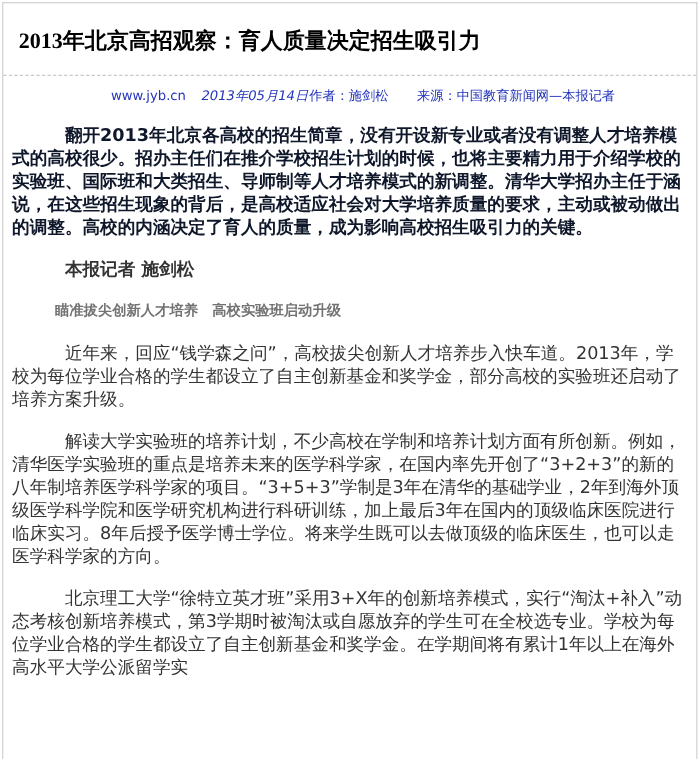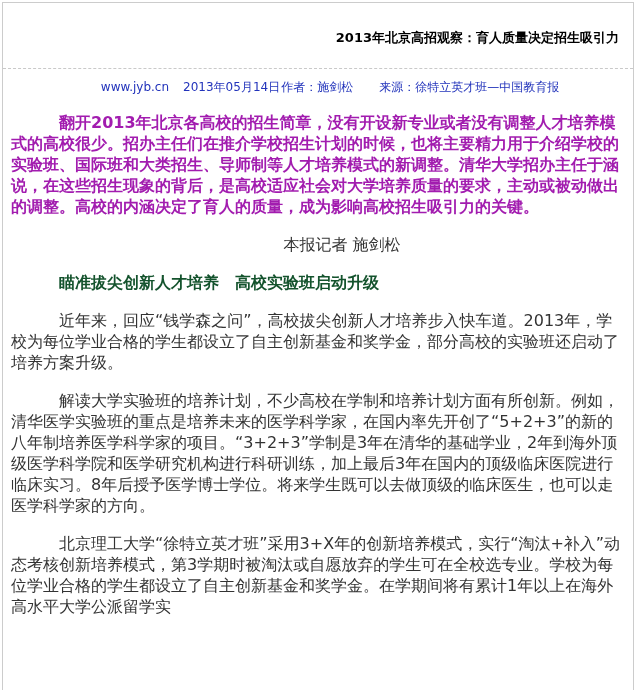--- a/index.html
+++ b/index.html
@@ -14,85 +14,85 @@
   .page {
     box-sizing: border-box;
     margin: 2px 2px 0 2px;
     width: 632px;
     min-height: 688px;
     background: #ffffff;
     border: 1px solid #cccccc;
     border-bottom: none;
   }
   .page-title {
-    font-size: 13px;
+    font-size: 20px;
     line-height: 26px;
     font-weight: bold;
     color: #000000;
-    text-align: right;
+    text-align: left;
     margin: 22px 14px 17px 14px;
+    font-family: Liberation Serif, serif;
   }
   .dashed-divider {
     height: 0;
     border-top: 1px dashed #c9c9c9;
     margin: 0;
   }
   .meta-bar {
     margin-top: 11px;
     text-align: center;
     font-size: 12px;
     line-height: 15px;
     color: #2233bb;
     white-space: nowrap;
   }
   .meta-bar .seg-site   { margin-right: 14px; margin-left: 24px; }
-  .meta-bar .seg-date   { margin-right: 1px; }
+  .meta-bar .seg-date   { margin-right: 1px; font-style: italic; }
   .meta-bar .seg-author { margin-right: 26px; font-family: Liberation Serif, serif; }
   .article {
     padding: 0 8px;
     font-size: 16px;
     line-height: 21px;
     color: #333333;
   }
   .article p {
     margin: 17px 0;
     text-indent: 3em;
   }
   p.lead-paragraph {
-    color: #a21caf;
+    color: #0f172a;
     font-weight: bold;
   }
   p.byline {
-    font-weight: normal;
-    text-align: center;
+    font-weight: bold;
   }
   h2.section-heading {
-    font-size: 16px;
+    font-size: 13px;
     line-height: 21px;
     font-weight: bold;
-    color: #14532d;
+    color: #737373;
     margin: 17px 0;
     text-indent: 3em;
   }
 </style>
 </head>
 <body>
 
 <div class="page">
 
   <h1 class="page-title">2013年北京高招观察：育人质量决定招生吸引力</h1>
 
   <div class="dashed-divider"></div>
 
   <div class="meta-bar">
-    <span class="seg-site">www.jyb.cn</span><span class="seg-date">2013年05月14日</span><span class="seg-author"><span>作者：</span><span>施剑松</span></span><span class="seg-source"><span>来源：</span><span>徐特立英才班—中国教育报</span></span>
+    <span class="seg-site">www.jyb.cn</span><span class="seg-date">2013年05月14日</span><span class="seg-author"><span>作者：</span><span>施剑松</span></span><span class="seg-source"><span>来源：</span><span>中国教育新闻网—本报记者</span></span>
   </div>
 
   <div class="article">
     <p class="lead-paragraph">翻开2013年北京各高校的招生简章，没有开设新专业或者没有调整人才培养模式的高校很少。招办主任们在推介学校招生计划的时候，也将主要精力用于介绍学校的实验班、国际班和大类招生、导师制等人才培养模式的新调整。清华大学招办主任于涵说，在这些招生现象的背后，是高校适应社会对大学培养质量的要求，主动或被动做出的调整。高校的内涵决定了育人的质量，成为影响高校招生吸引力的关键。</p>
     <p class="byline">本报记者 施剑松</p>
     <h2 class="section-heading">瞄准拔尖创新人才培养　高校实验班启动升级</h2>
     <p>近年来，回应“钱学森之问”，高校拔尖创新人才培养步入快车道。2013年，学校为每位学业合格的学生都设立了自主创新基金和奖学金，部分高校的实验班还启动了培养方案升级。</p>
-    <p>解读大学实验班的培养计划，不少高校在学制和培养计划方面有所创新。例如，清华医学实验班的重点是培养未来的医学科学家，在国内率先开创了“5+2+3”的新的八年制培养医学科学家的项目。“3+2+3”学制是3年在清华的基础学业，2年到海外顶级医学科学院和医学研究机构进行科研训练，加上最后3年在国内的顶级临床医院进行临床实习。8年后授予医学博士学位。将来学生既可以去做顶级的临床医生，也可以走医学科学家的方向。</p>
+    <p>解读大学实验班的培养计划，不少高校在学制和培养计划方面有所创新。例如，清华医学实验班的重点是培养未来的医学科学家，在国内率先开创了“3+2+3”的新的八年制培养医学科学家的项目。“3+5+3”学制是3年在清华的基础学业，2年到海外顶级医学科学院和医学研究机构进行科研训练，加上最后3年在国内的顶级临床医院进行临床实习。8年后授予医学博士学位。将来学生既可以去做顶级的临床医生，也可以走医学科学家的方向。</p>
     <p>北京理工大学“徐特立英才班”采用3+X年的创新培养模式，实行“淘汰+补入”动态考核创新培养模式，第3学期时被淘汰或自愿放弃的学生可在全校选专业。学校为每位学业合格的学生都设立了自主创新基金和奖学金。在学期间将有累计1年以上在海外高水平大学公派留学实</p>
   </div>
 
 </div>
 
 </body></html>

